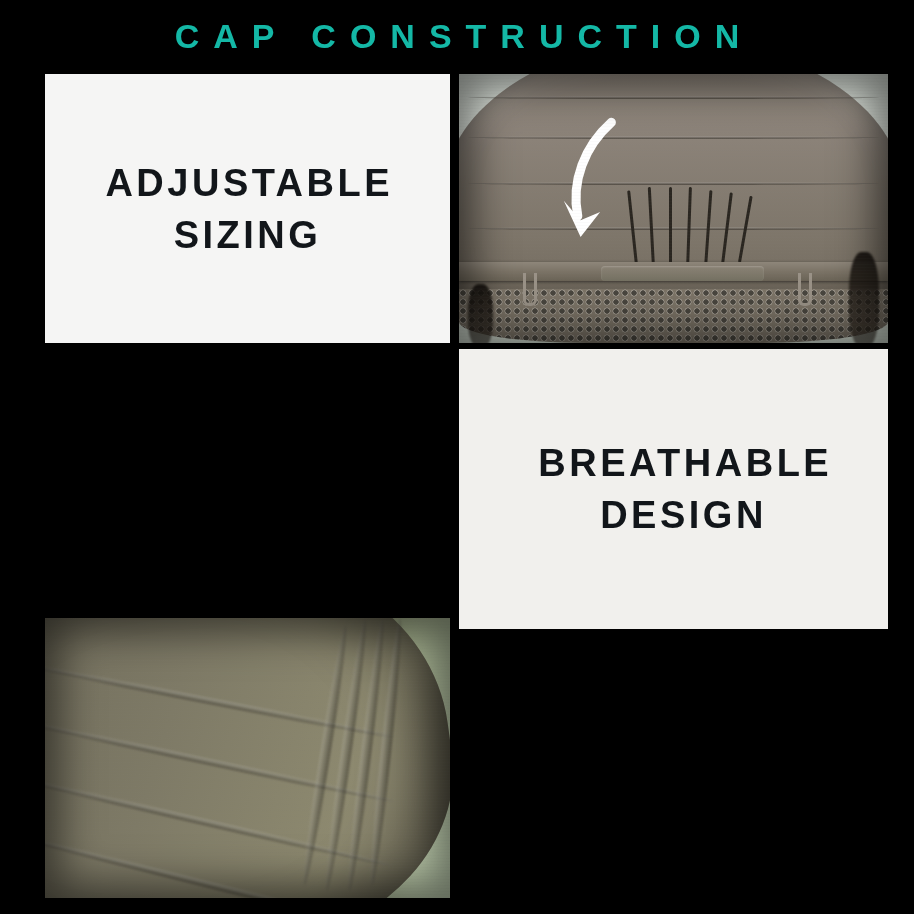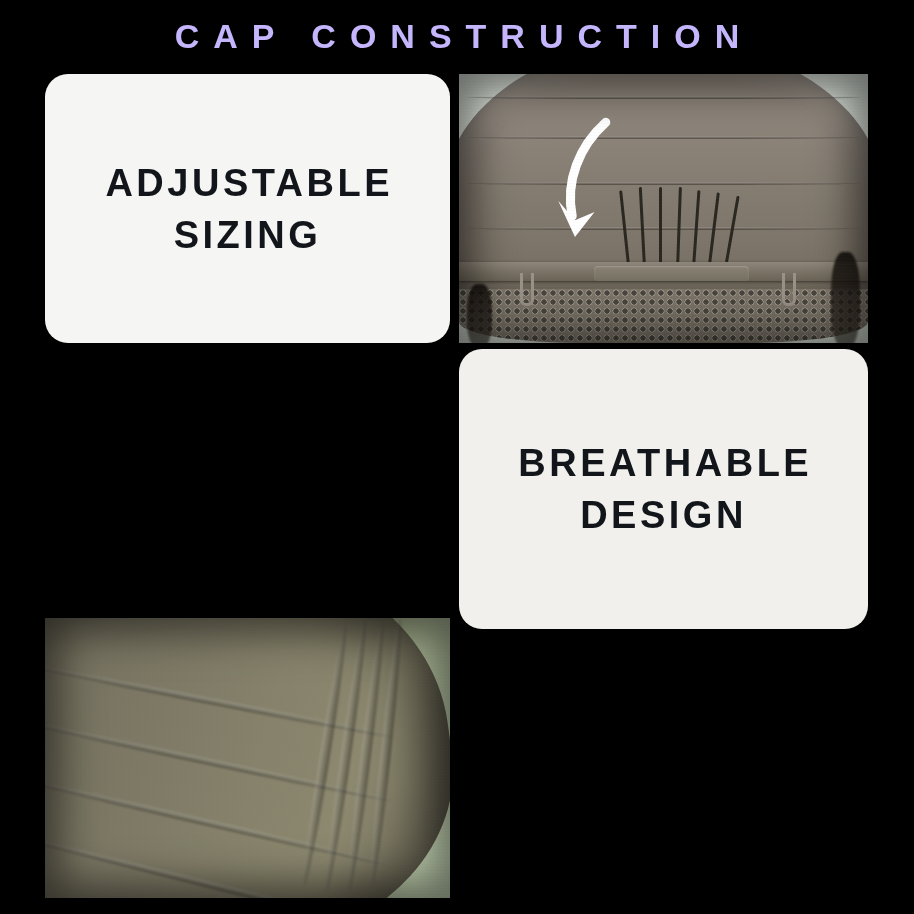--- a/index.html
+++ b/index.html
@@ -20,21 +20,21 @@
     background: #000000;
   }
 
   
   #title {
     position: absolute;
     left: 0;
     top: 16px;
     width: 914px;
     text-align: center;
-    color: #c4b5fd;
+    color: #14b8a6;
     font-family: "Liberation Sans", sans-serif;
     font-weight: bold;
     font-size: 34px;
     line-height: 40px;
     letter-spacing: 14px;
     text-indent: 14px;
     white-space: nowrap;
   }
 
   
@@ -43,32 +43,31 @@
     left: 45px;
     top: 74px;
     width: 823px;
     height: 833px;
   }
   .cell {
     position: absolute;
     overflow: hidden;
   }
   .col-l { left: 0px;   width: 405px; }
-  .col-r { left: 414px; width: 409px; }
+  .col-r { left: 414px; width: 409px; padding-left: 20px; }
   .row-1 { top: 0px;   height: 269px; }
   .row-2 { top: 275px; height: 280px; }
   .row-3 { top: 561px; height: 272px; }
 
   
   .text-panel {
     background: #f5f5f4;
     display: flex;
     align-items: center;
     justify-content: center;
-    border-radius: 23px;
   }
   .panel-b { background: #f1f0ed; }
   .panel-c { background: #f6f6f5; }
   .panel-text {
     color: #12161a;
     font-family: "Liberation Sans", sans-serif;
     font-weight: bold;
     font-size: 38px;
     line-height: 52px;
     letter-spacing: 3.5px;

